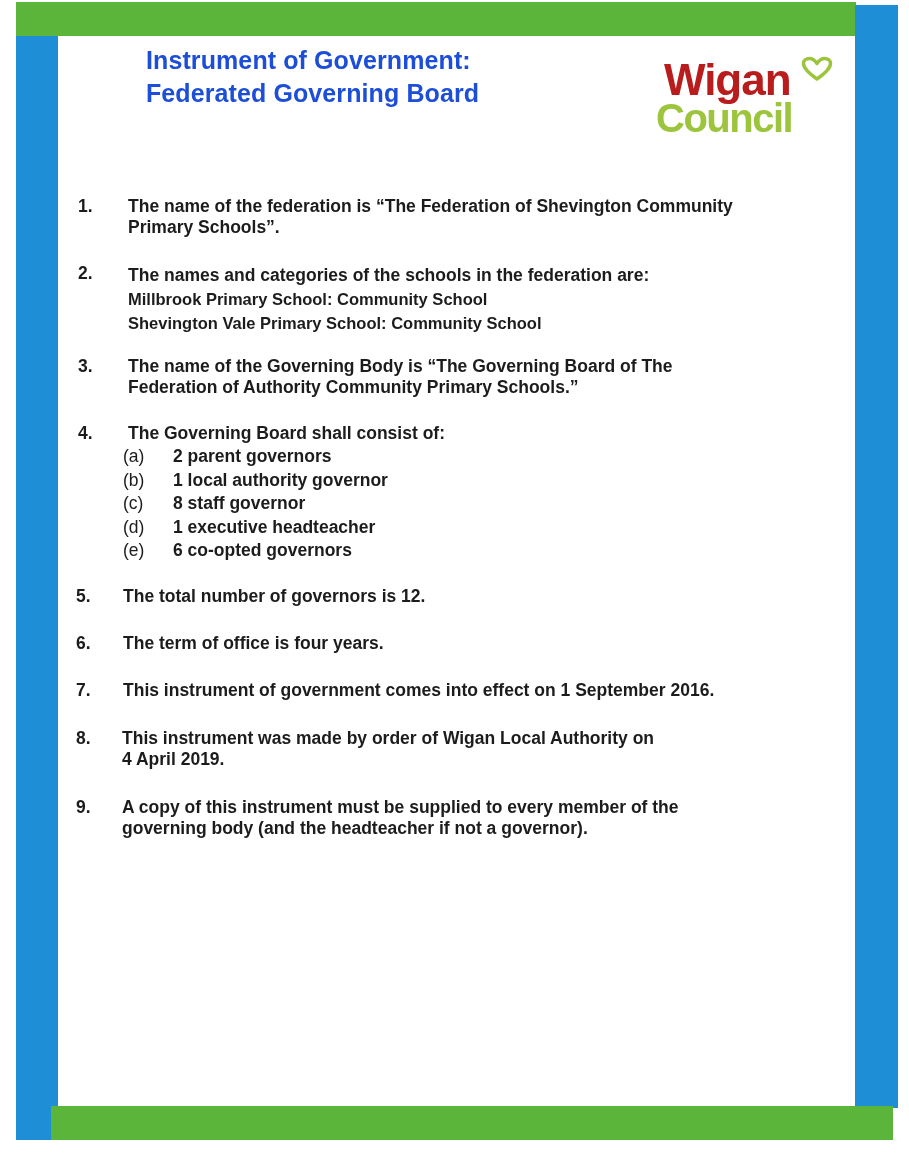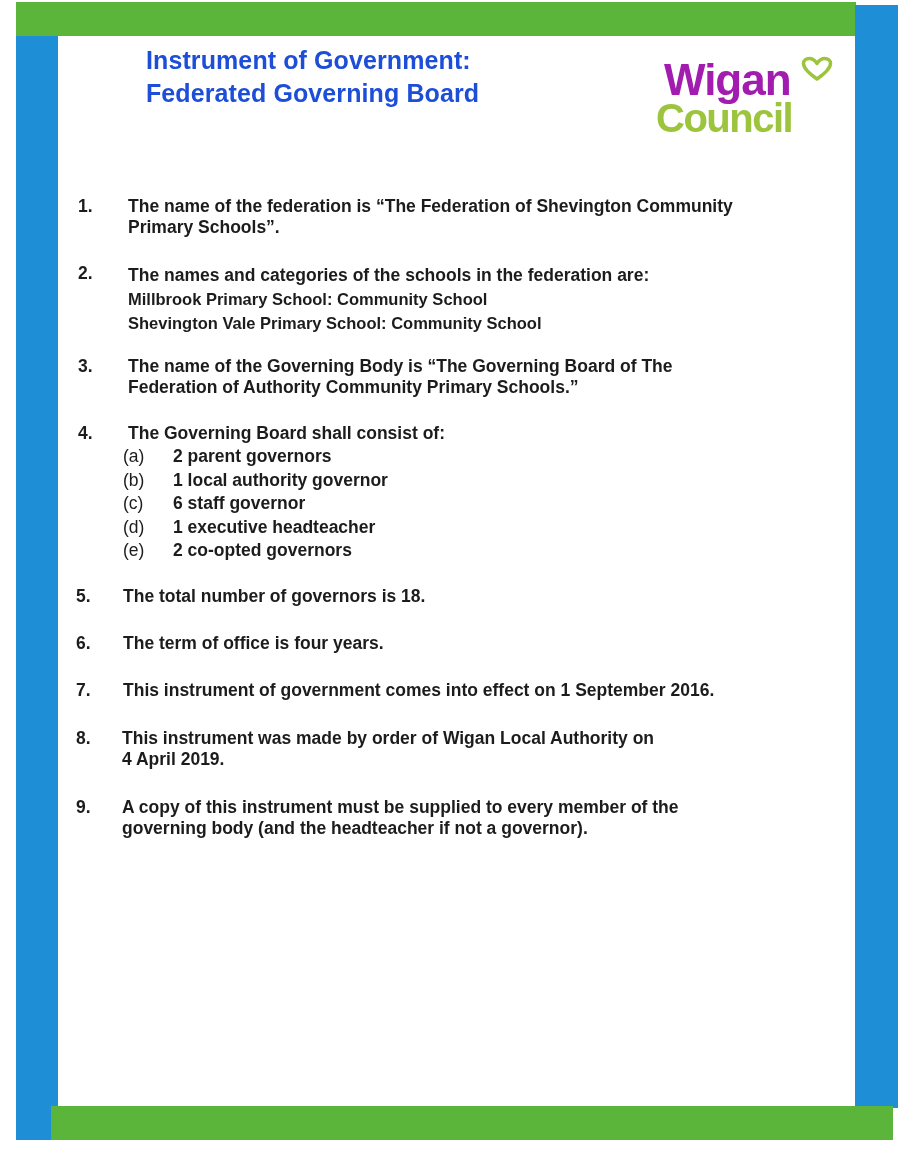--- a/index.html
+++ b/index.html
@@ -16,21 +16,21 @@
   .green-bottom { left: 51px; top: 1106px; width: 842px; height: 34px; background: #5bb53a; }
 
   .title {
     position: absolute; left: 146px; top: 44px;
     font-weight: bold; font-size: 25px; line-height: 33px;
     color: #1d4ed8; letter-spacing: 0.1px;
   }
   .logo { position: absolute; left: 655px; top: 52px; width: 190px; height: 95px; }
   .logo .wigan {
     position: absolute; left: 9px; top: 6px;
-    font-weight: bold; font-size: 44px; line-height: 44px; color: #a21caf;
+    font-weight: bold; font-size: 44px; line-height: 44px; color: #b91c1c;
     letter-spacing: -1px;
   }
   .logo .council {
     position: absolute; left: 1px; top: 46px;
     font-weight: bold; font-size: 40px; line-height: 40px; color: #9cc43c;
     letter-spacing: -1.5px;
   }
   .logo .heart { position: absolute; left: 146px; top: 4px; width: 32px; height: 26px; }
 
   .items { position: absolute; left: 0; top: 0; }
@@ -99,35 +99,35 @@
   <div class="sub" style="left:123px; top:446px;">
     <span class="lbl">(a)</span>
     <span class="stext">2 parent governors</span>
   </div>
   <div class="sub" style="left:123px; top:469.5px;">
     <span class="lbl">(b)</span>
     <span class="stext">1 local authority governor</span>
   </div>
   <div class="sub" style="left:123px; top:493px;">
     <span class="lbl">(c)</span>
-    <span class="stext">6 staff governor</span>
+    <span class="stext">8 staff governor</span>
   </div>
   <div class="sub" style="left:123px; top:516.5px;">
     <span class="lbl">(d)</span>
     <span class="stext">1 executive headteacher</span>
   </div>
   <div class="sub" style="left:123px; top:540px;">
     <span class="lbl">(e)</span>
-    <span class="stext">2 co-opted governors</span>
+    <span class="stext">6 co-opted governors</span>
   </div>
 
   <div class="item" style="left:76px; top:586px;">
     <span class="num">5.</span>
     <div class="text" style="left:47px;">
-      <div>The total number of governors is 18.</div>
+      <div>The total number of governors is 12.</div>
     </div>
   </div>
 
   <div class="item" style="left:76px; top:633px;">
     <span class="num">6.</span>
     <div class="text" style="left:47px;">
       <div>The term of office is four years.</div>
     </div>
   </div>
 

